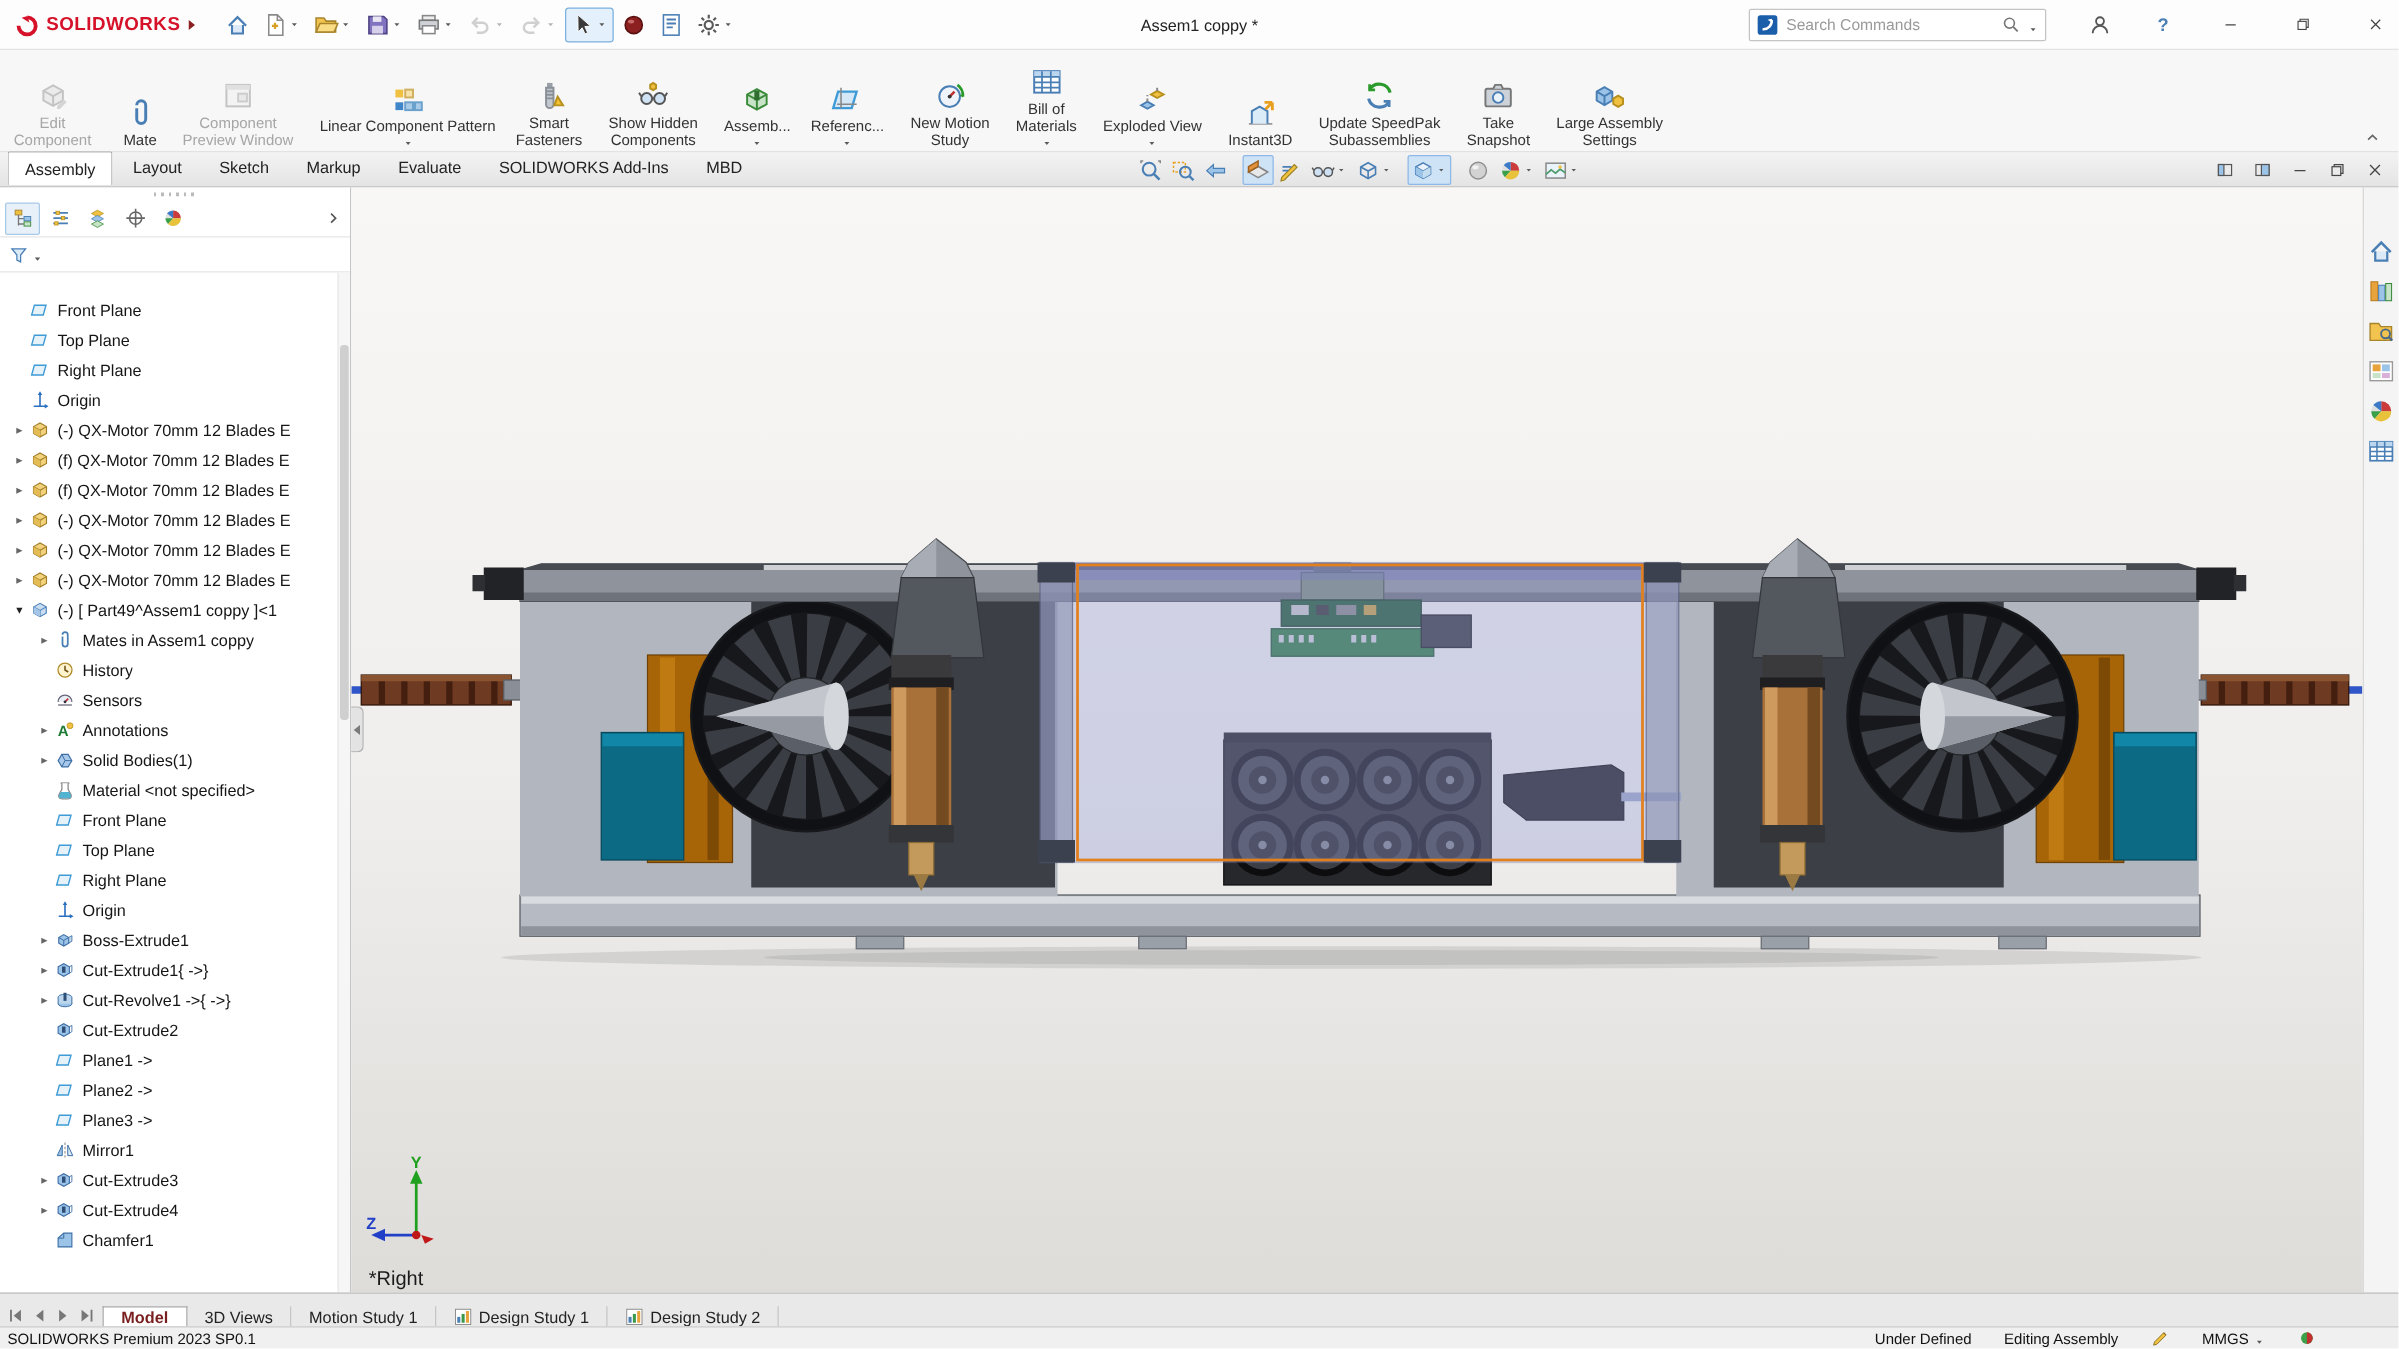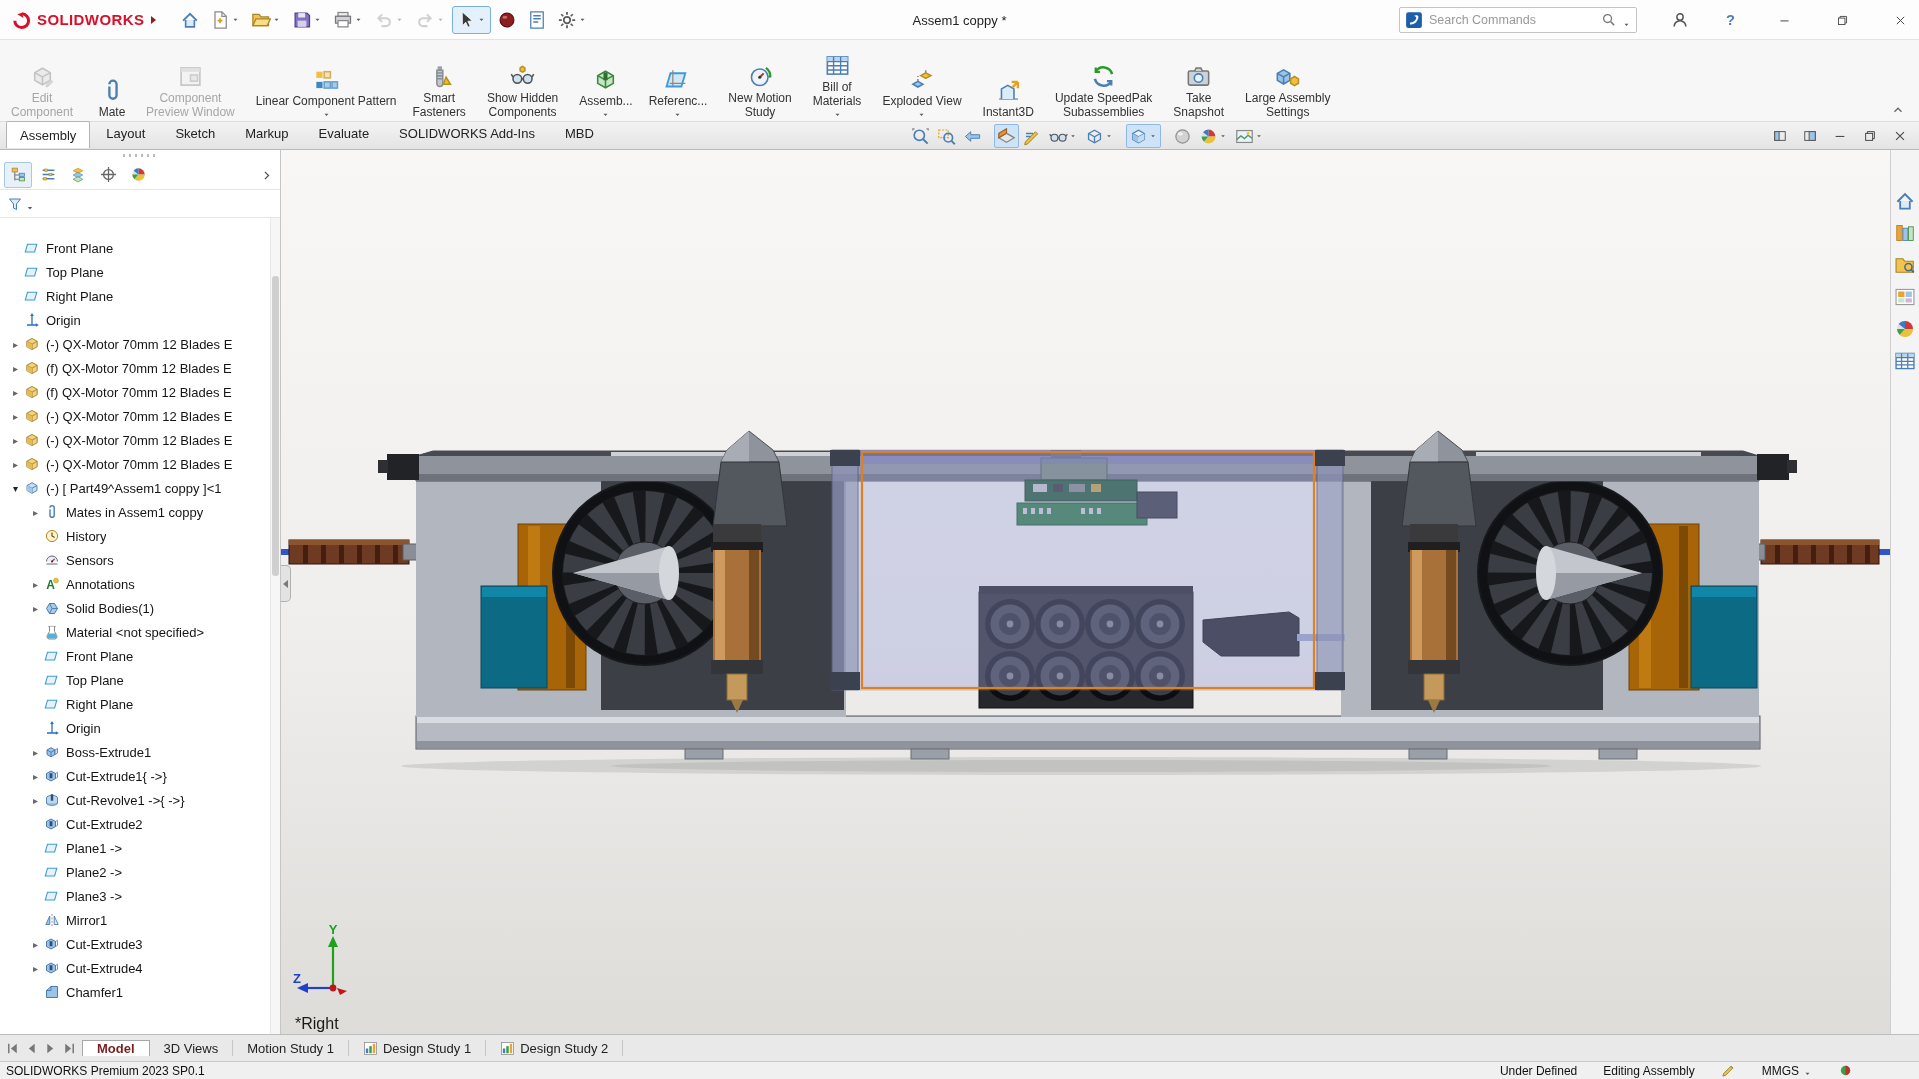--- a/index.html
+++ b/index.html
@@ -95,21 +95,21 @@
   .splitter-handle i{display:block;width:0;height:0;border-right:5px solid #7a7a7a;border-top:4px solid transparent;border-bottom:4px solid transparent}
   .triad{position:absolute;left:10px;bottom:24px;width:92px;height:86px}
   .triad text{font-size:13px;font-weight:bold;font-family:"Liberation Sans",sans-serif}
   .view-label{position:absolute;left:14px;bottom:1px;font-size:16px;color:#1a1a1a;font-weight:normal}
 
   
   .taskpane{width:29px;flex:0 0 29px;background:#f4f4f4;border-left:1px solid #cfcfcf;display:flex;flex-direction:column;align-items:center;padding-top:40px;gap:10px}
   .tp-btn{width:22px;height:22px}
 
   
-  .bottombar{position:absolute;left:0;right:0;bottom:18px;height:27px;background:#e9e9e9;border-top:1px solid #bdbdbd;display:flex;align-items:center}
+  .bottombar{position:absolute;left:0;right:0;bottom:18px;height:27px;background:#e9e9e9;border-top:1px solid #bdbdbd;display:flex;align-items:flex-end}
   .navbtns{display:flex;align-items:center;padding:0 4px;gap:2px}
   .navb{width:17px;height:17px}
   .dtabs{display:flex;align-items:stretch}
   .dtab{display:flex;align-items:center;gap:5px;padding:0 14px;font-size:13px;color:#222;border-right:1px solid #c6c6c6}
   .dtab.active{background:#fff;border:1px solid #a8a8a8;border-bottom:none;color:#7a1f1f;font-weight:bold}
   .dtab .dtic{width:15px;height:15px}
 
   
   .statusbar{position:absolute;left:0;right:0;bottom:0;height:18px;background:#f0f0f0;border-top:1px solid #cacaca;display:flex;align-items:center;font-size:12px;color:#111;padding:0 6px}
   .sb-right{margin-left:auto;display:flex;align-items:flex-end;gap:26px;margin-right:60px}

